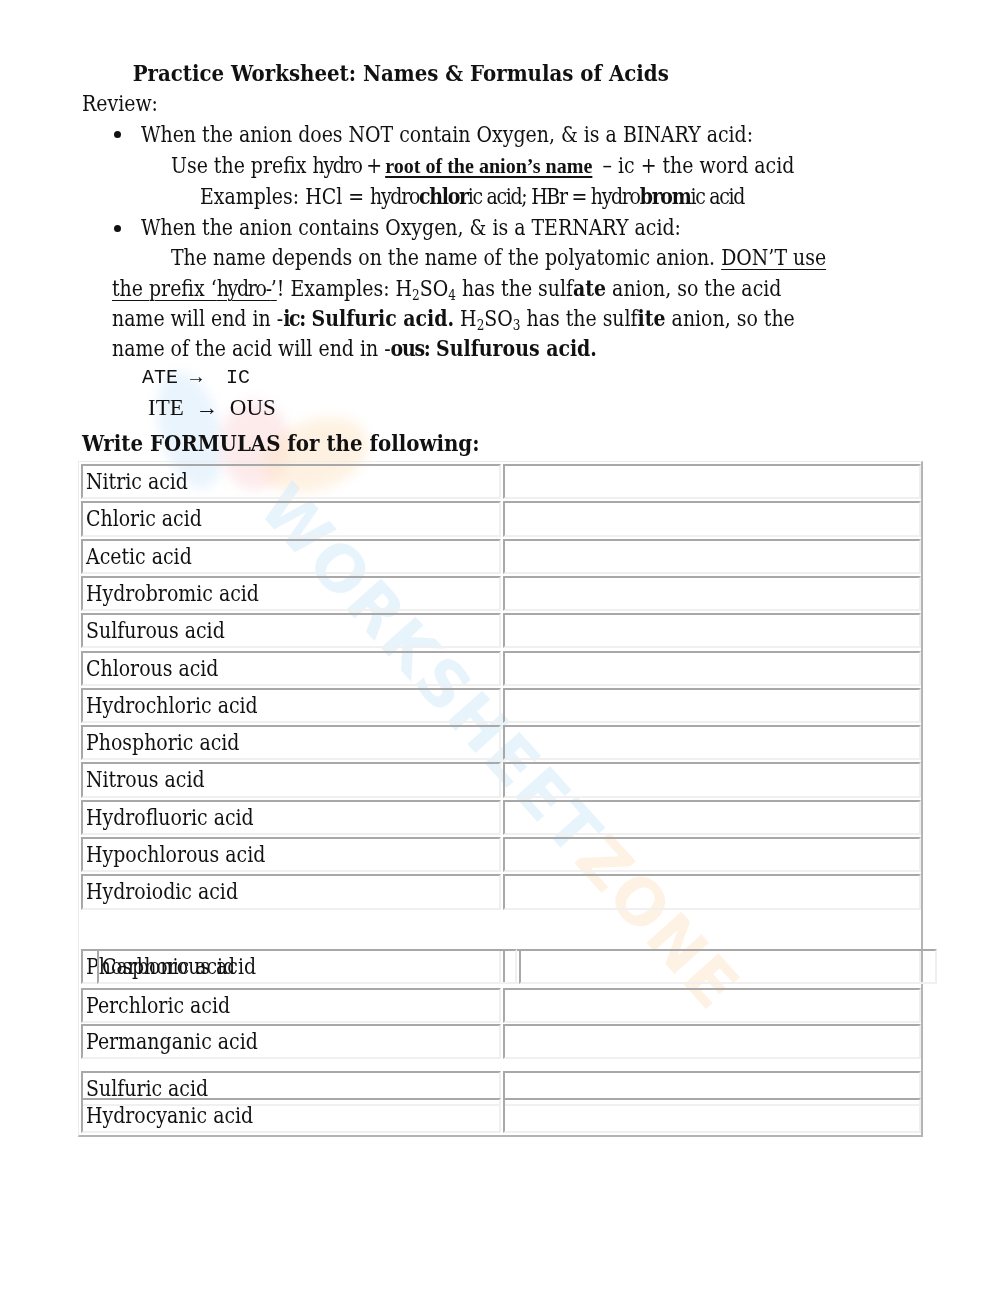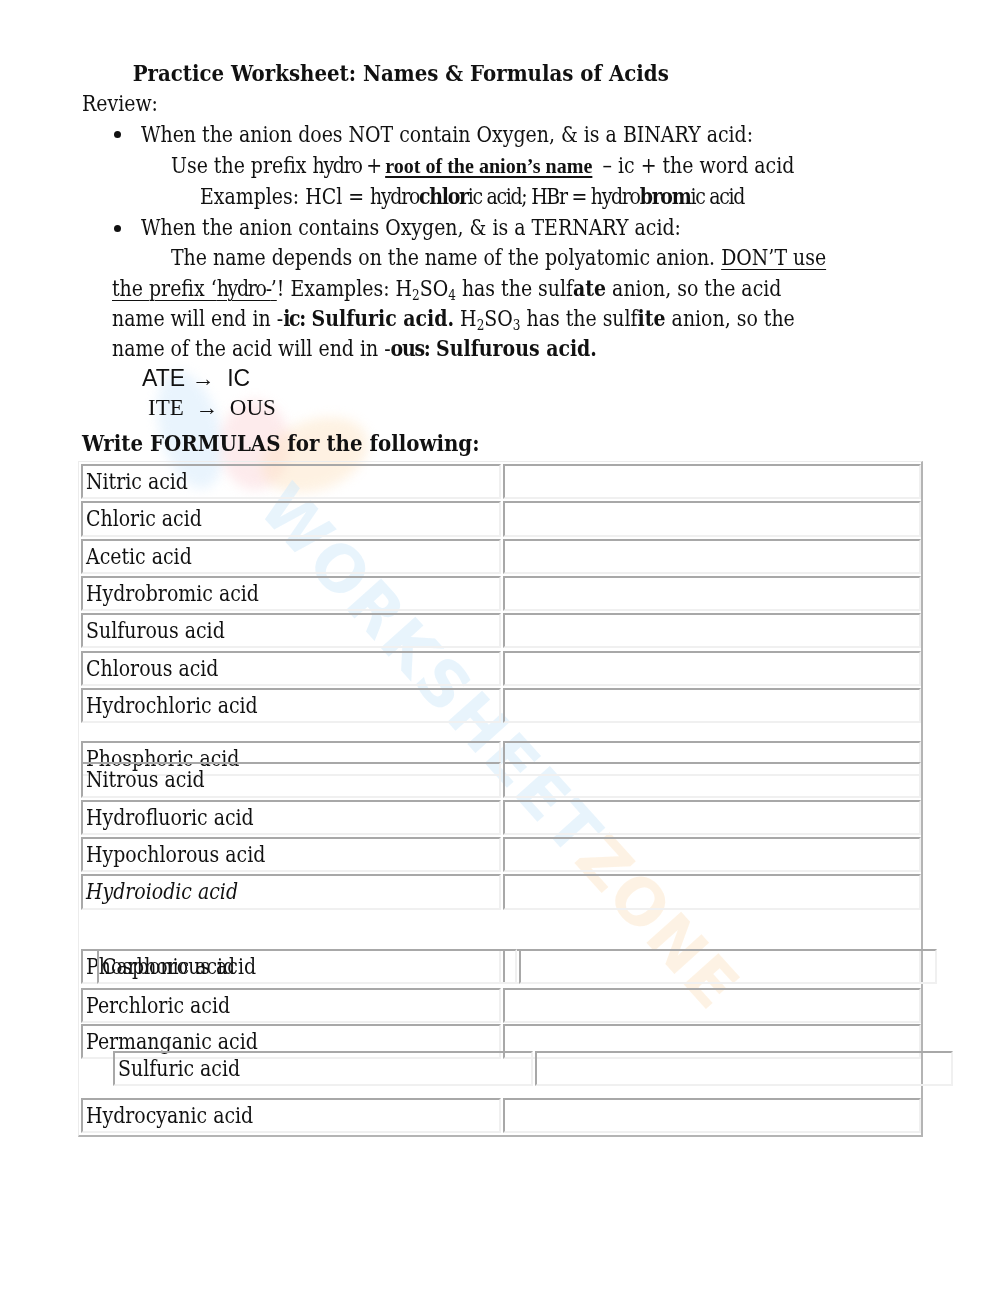--- a/index.html
+++ b/index.html
@@ -77,21 +77,21 @@
     <div class="line" style="left:112px; top:273px; transform:scaleX(0.86);">
       <span class="u">the prefix ‘</span><span class="u tight">hydro-</span><span class="u">’</span><span>!  Examples:  H</span><sub>2</sub><span>SO</span><sub>4</sub><span> has the sulf</span><span class="b">ate</span><span> anion, so the acid</span>
     </div>
     <div class="line" style="left:112px; top:303px; transform:scaleX(0.86);">
       <span>name will end in -</span><span class="b tight">ic:</span><span class="b">  Sulfuric acid.</span><span> H</span><sub>2</sub><span>SO</span><sub>3</sub><span> has the sulf</span><span class="b">ite</span><span> anion, so the</span>
     </div>
     <div class="line" style="left:112px; top:333px; transform:scaleX(0.86);">
       <span>name of the acid will end in -</span><span class="b tight">ous:</span><span class="b">  Sulfurous acid.</span>
     </div>
 
-    <div class="line tnr" style="left:142px; top:363px; font-family:Liberation Sans, sans-serif; font-size:23px;">
+    <div class="line tnr" style="left:142px; top:363px; font-family:Liberation Mono, monospace; font-size:20px;">
       <span>ATE</span> <span>→</span>&nbsp; <span>IC</span>
     </div>
     <div class="line tnr" style="left:148px; top:393px; font-family:'Liberation Serif', serif; font-size:23px;">
       <span>ITE</span>&nbsp; <span>→</span>&nbsp; <span>OUS</span>
     </div>
 
     <div class="line heading"><span style="display:inline-block;transform:scaleX(0.9);transform-origin:left">Write FORMULAS for the following:</span></div>
 
     <div class="tbl" id="acid-table">
         <div class="row" style="top: 1px;">
@@ -143,21 +143,21 @@
     </div>
   </div>
         <div class="row" style="top: 224.8px;">
     <div class="cell name">
       <span class="cell-text">Hydrochloric acid</span>
     </div>
     <div class="cell answer">
       <span class="cell-text"></span>
     </div>
   </div>
-        <div class="row" style="top: 262.1px; margin-top: 16px;">
+        <div class="row" style="top: 262.1px;">
     <div class="cell name">
       <span class="cell-text">Phosphoric acid</span>
     </div>
     <div class="cell answer">
       <span class="cell-text"></span>
     </div>
   </div>
         <div class="row" style="top: 299.4px;">
     <div class="cell name">
       <span class="cell-text">Nitrous acid</span>
@@ -175,21 +175,21 @@
     </div>
   </div>
         <div class="row" style="top: 374px; border-radius: 16px;">
     <div class="cell name">
       <span class="cell-text">Hypochlorous acid</span>
     </div>
     <div class="cell answer">
       <span class="cell-text"></span>
     </div>
   </div>
-        <div class="row" style="top: 411.3px; font-style: italic;">
+        <div class="row" style="top: 411.3px;">
     <div class="cell name">
       <span class="cell-text">Hydroiodic acid</span>
     </div>
     <div class="cell answer">
       <span class="cell-text"></span>
     </div>
   </div>
         <div class="row" style="top: 448.6px; margin-top: 37px;">
     <div class="cell name">
       <span class="cell-text">Phosphorous acid</span>
@@ -215,21 +215,21 @@
     </div>
   </div>
         <div class="row" style="top: 560.5px;">
     <div class="cell name">
       <span class="cell-text">Permanganic acid</span>
     </div>
     <div class="cell answer">
       <span class="cell-text"></span>
     </div>
   </div>
-        <div class="row" style="top: 588px; margin-left: 32px;">
+        <div class="row" style="top: 608px;">
     <div class="cell name">
       <span class="cell-text">Sulfuric acid</span>
     </div>
     <div class="cell answer">
       <span class="cell-text"></span>
     </div>
   </div>
         <div class="row" style="top: 635.1px;">
     <div class="cell name">
       <span class="cell-text">Hydrocyanic acid</span>

